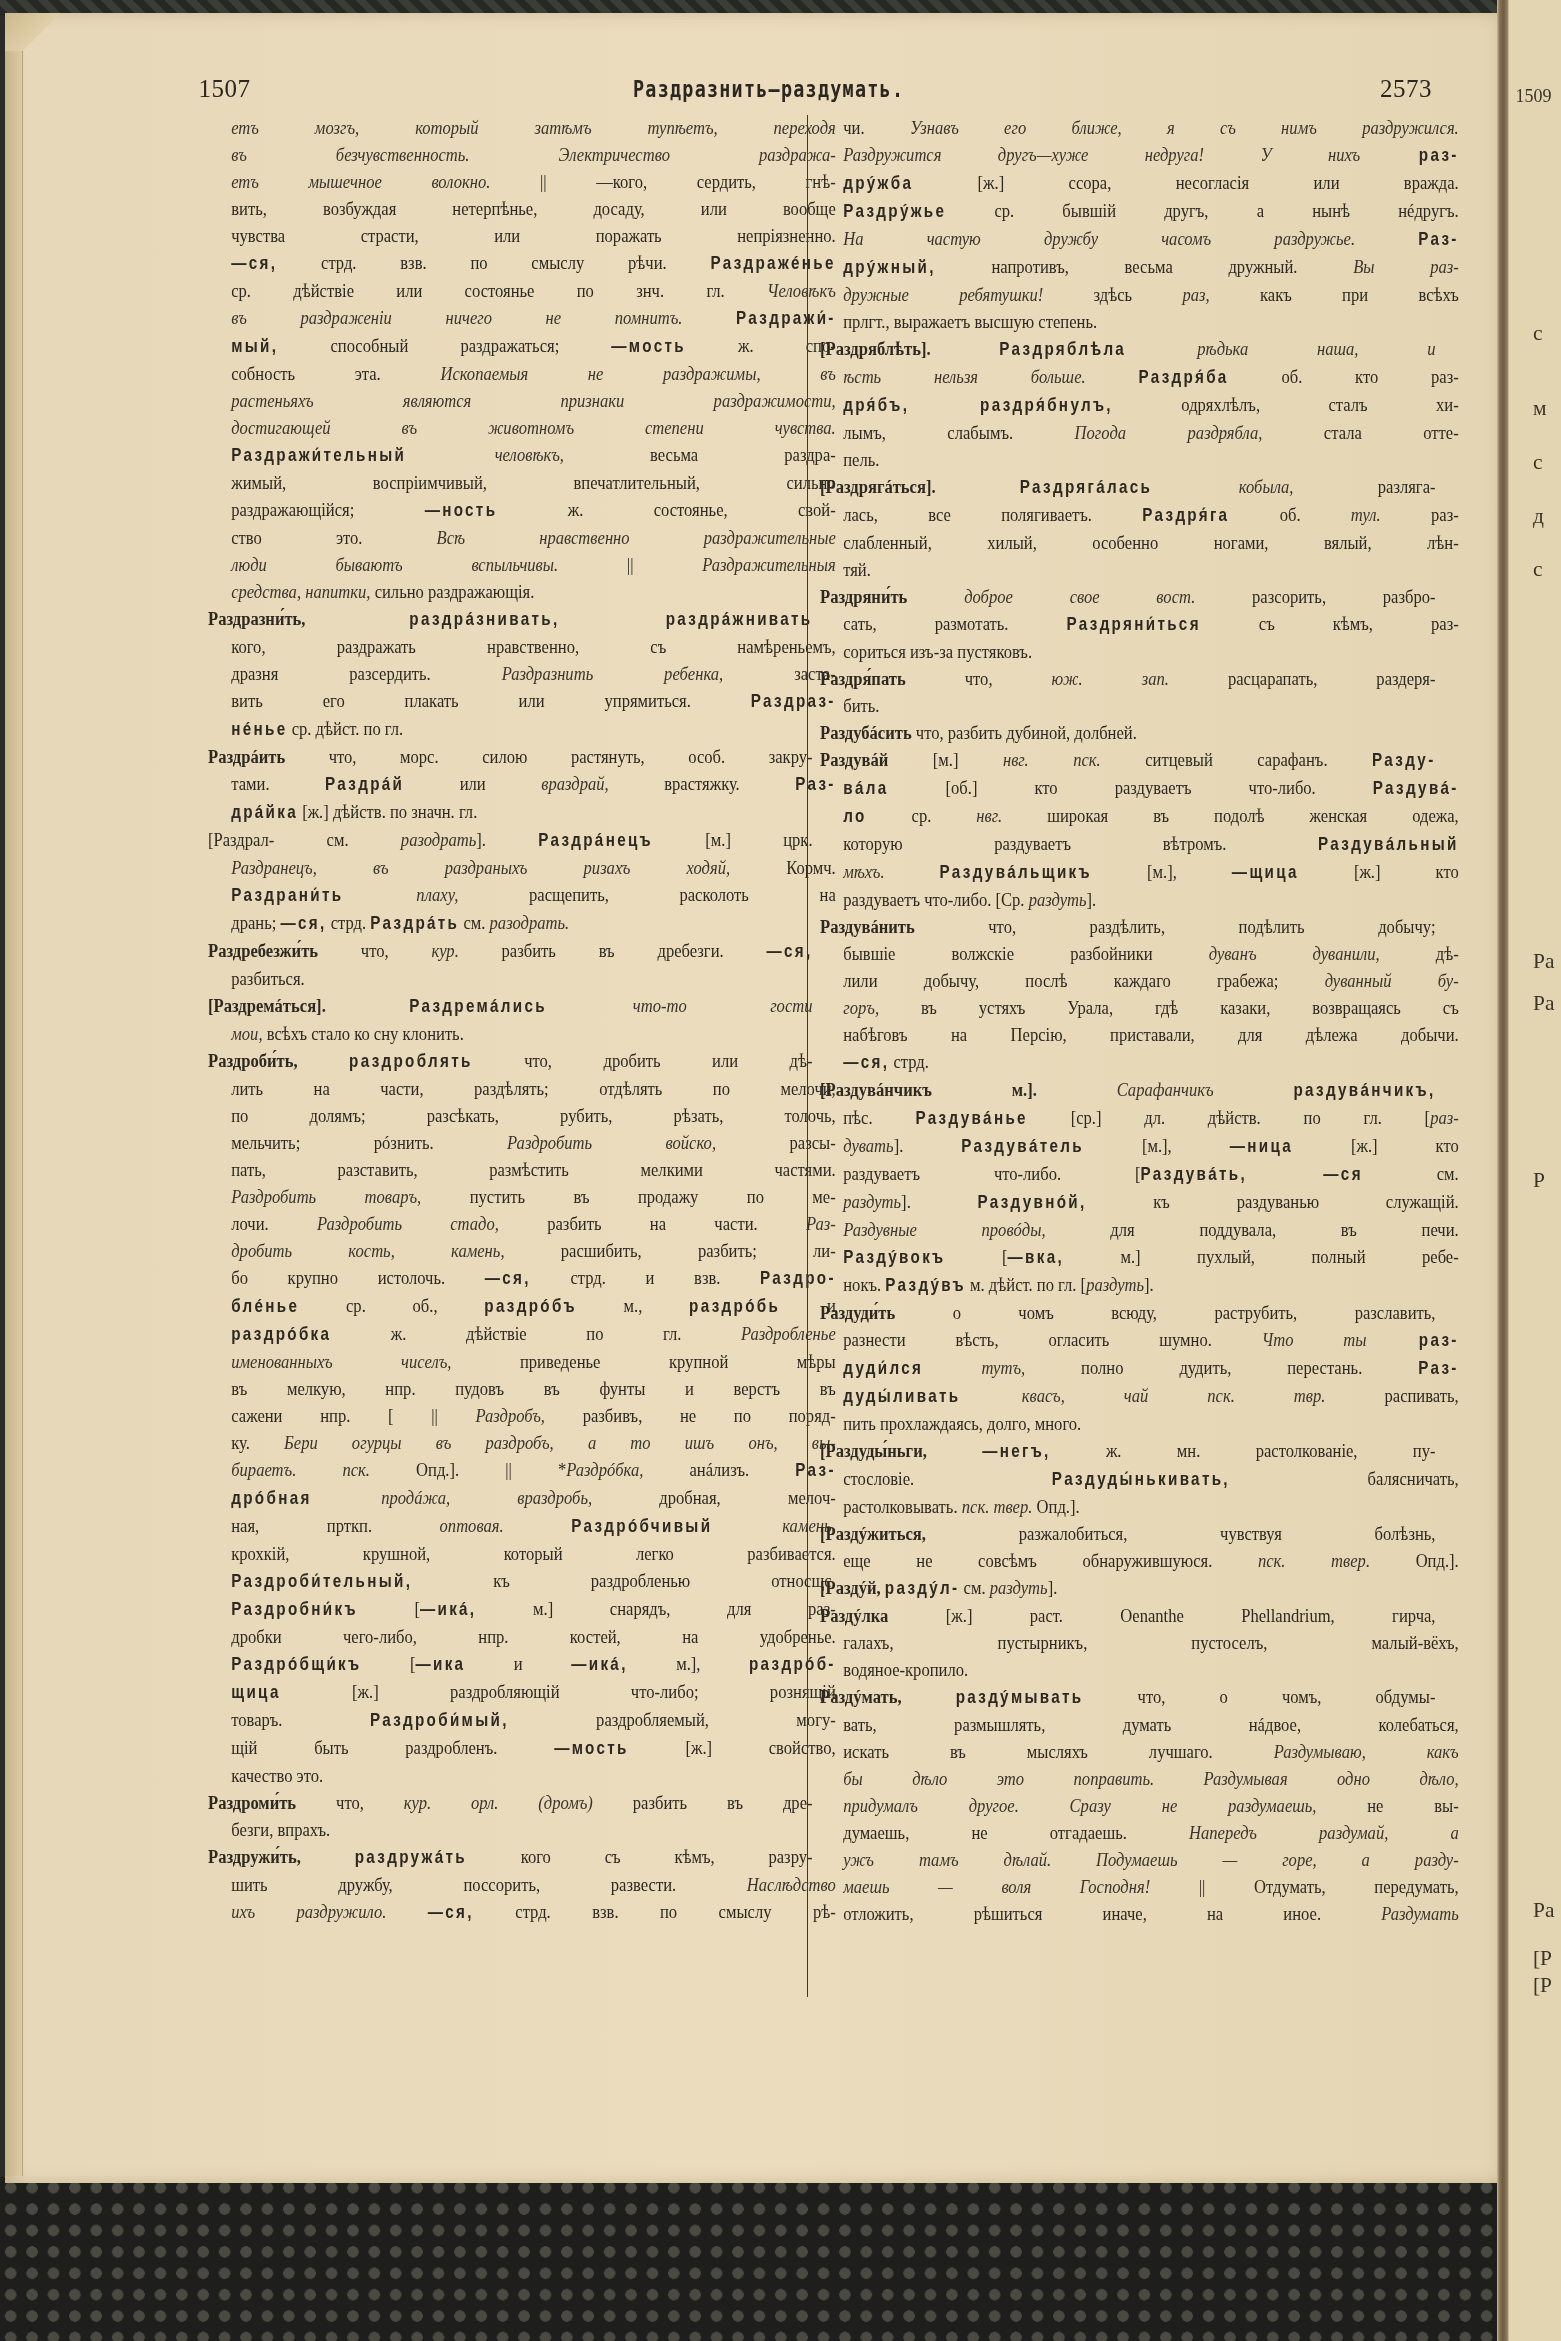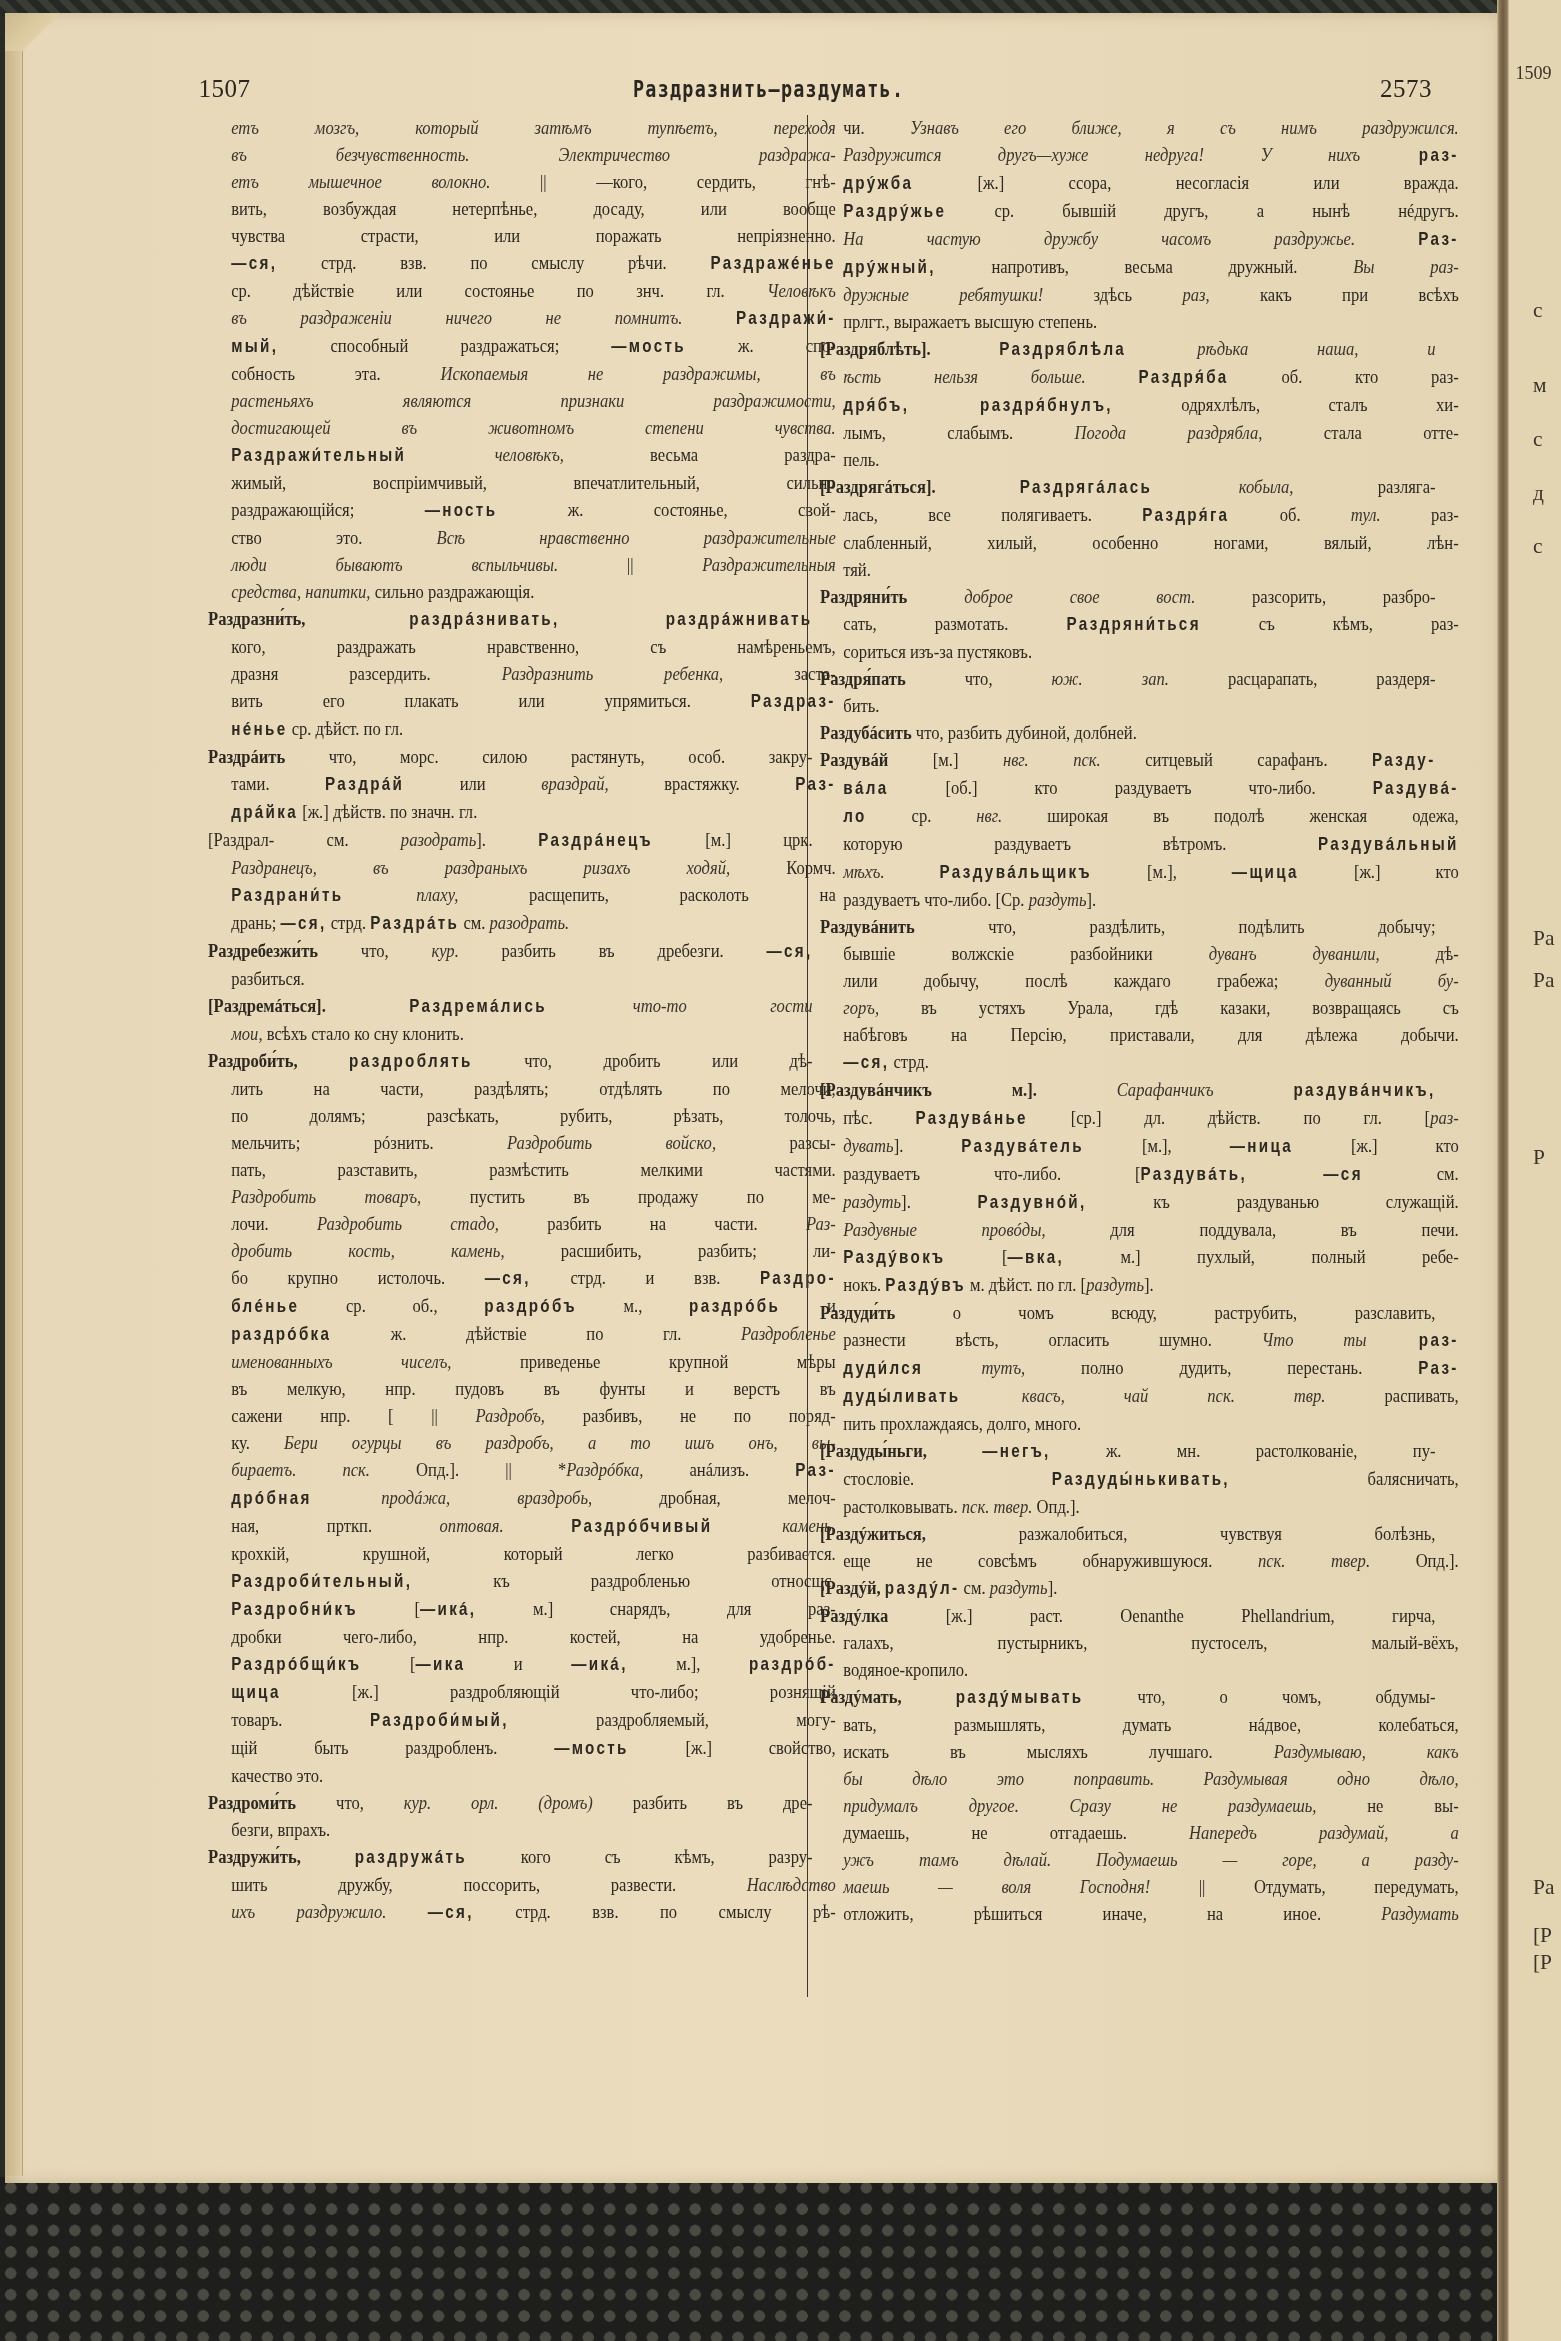--- a/index.html
+++ b/index.html
@@ -34,21 +34,21 @@
   }
   .spine {
     position: absolute; left: 1497px; top: 0; width: 11.8px; height: 2342px;
     background: linear-gradient(90deg, #c9bb99 0, #8a7558 20%, #6f5c42 50%, #8f7a5c 85%, #d8c8a5 100%);
   }
   .next-page {
     position: absolute; left: 1509px; top: 0; width: 53px; height: 2342px;
     background: #e3d4b2;
   }
   .next-frag {
-    position: absolute; color: #3a342a; font-size: 21.4px; line-height: 21.4px;
+    position: absolute; color: #3a342a; font-size: 21.4px; line-height: 21.4px; margin-top: 23px;
   }
   .header {
     position: absolute; top: 75px; left: 193px; width: 1239px; height: 32px;
     color: #2b2620;
   }
   .page-num {
     position: absolute; top: 0; font-size: 25px; letter-spacing: 0.5px;
   }
   .page-num.left { left: 5.4px; }
   .page-num.right { right: 0; }

